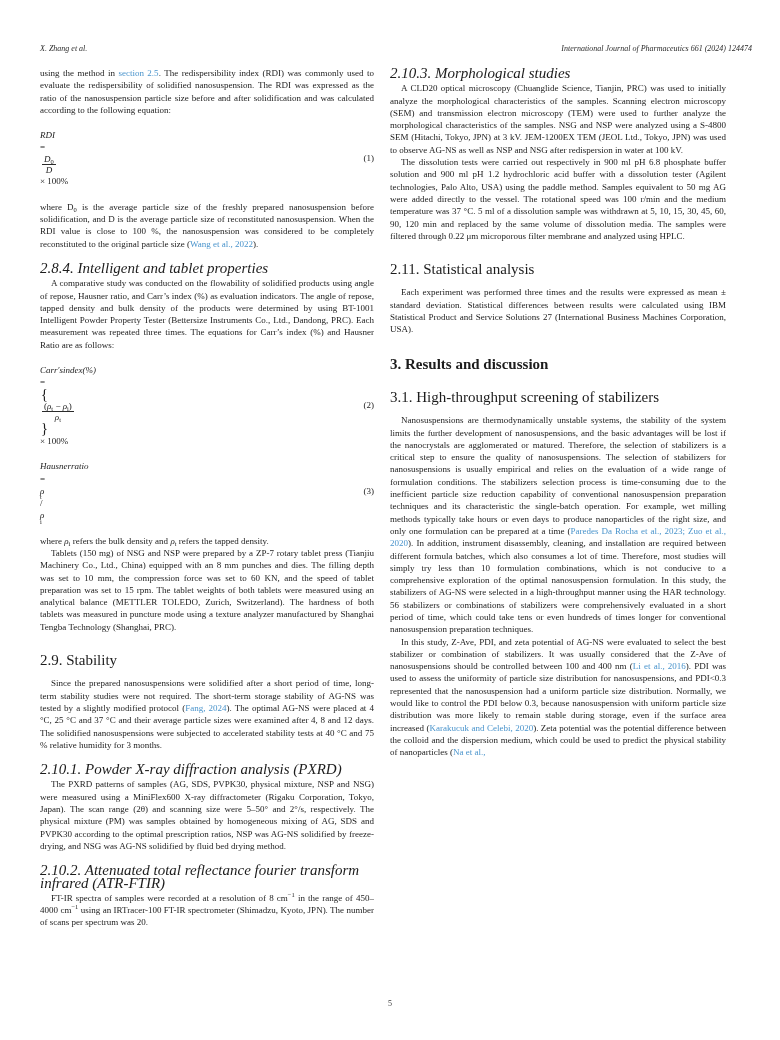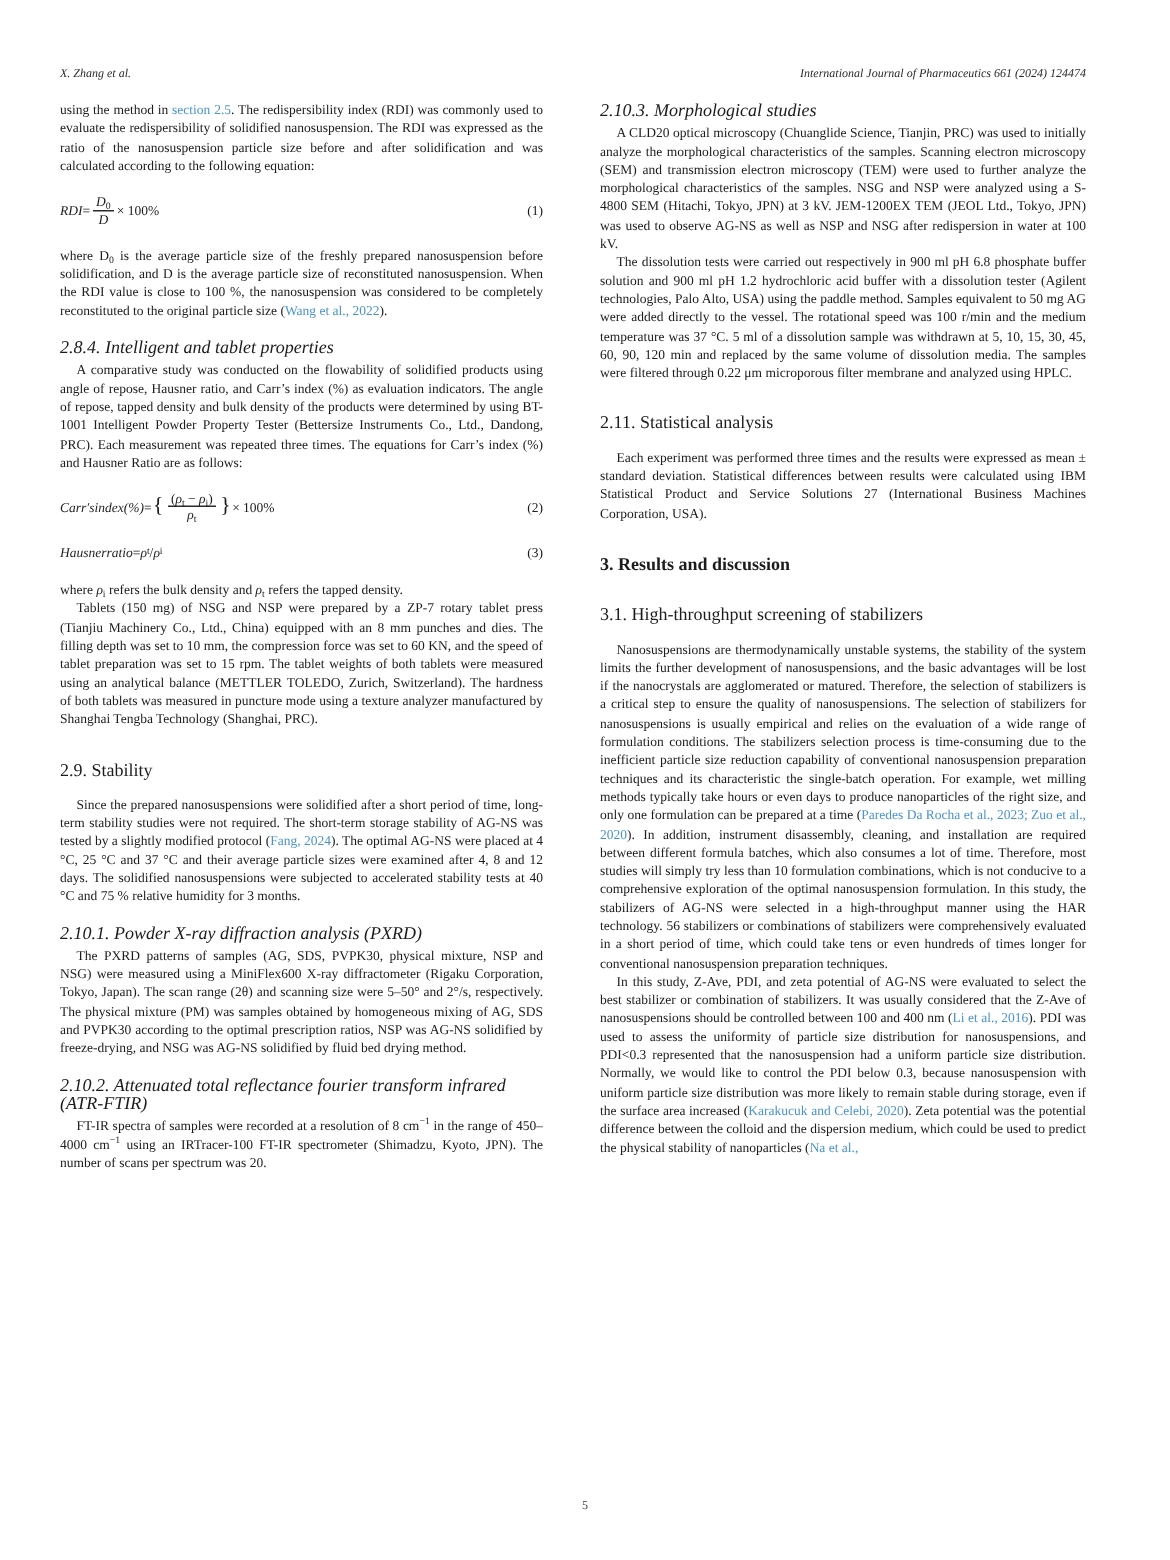--- a/index.html
+++ b/index.html
@@ -1,41 +1,41 @@
 <!DOCTYPE html>
 <html><head>
 <meta charset="utf-8">
 <style>
   html,body{margin:0;padding:0;background:#e8e8e8;}
   .page{
     width:780px;height:1040px;background:#ffffff;position:relative;
-    box-sizing:border-box;padding:44px 56px 0 40px;
+    box-sizing:border-box;padding:44px 28px 0 40px;
     font-family:"Liberation Serif","DejaVu Serif",serif;
     color:#1c1c1c;overflow:hidden;
   }
   .hdr{
     display:flex;justify-content:space-between;align-items:baseline;
     font-size:8px;font-style:italic;color:#2a2a2a;margin-bottom:14px;
   }
-  .cols{display:flex;gap:38px;}
+  .cols{display:flex;gap:16px;}
   .col{width:334px;font-size:9px;line-height:12.3px;}
   .col.right{width:336px;}
   .para{margin:0;text-align:justify;}
   .para.ind{text-indent:11px;}
-  .hd{font-size:12px;}
+  .hd{font-size:15px;}
   .hd.h1{font-weight:bold;margin:22px 0 11px;}
   .hd.h2{margin:21px 0 11px;}
   .hd.h3{font-style:italic;margin:12px 0 3px;}
   .col .hd:first-child{margin-top:0;}
   .it{font-style:italic;}
   a.link{color:#4a94cc;text-decoration:none;cursor:pointer;}
   sub{font-size:6.5px;line-height:0;vertical-align:-2px;}
   sup{font-size:6.5px;line-height:0;vertical-align:4px;}
   .equation{display:flex;justify-content:space-between;align-items:center;margin:13px 0;}
-  .eq-body{display:inline-flex;align-items:center;white-space:nowrap;}
+  .eq-body{display:inline-flex;align-items:flex-start;white-space:nowrap;flex-direction:column;}
   .eq-num{color:#1c1c1c;}
   .frac{display:inline-flex;flex-direction:column;text-align:center;vertical-align:middle;margin:0 2px;line-height:1.15;}
   .frac .num{border-bottom:0.8px solid #2a2a2a;padding:0 2px;display:block;}
   .frac .den{display:block;padding:0 2px;}
   .brace{font-size:160%;font-weight:400;padding:0 1px;transform:translateY(-1px);}
   .pgnum{position:absolute;bottom:32px;left:0;width:100%;text-align:center;font-size:8px;color:#3a3a3a;}
 </style>
 </head>
 <body>
 

